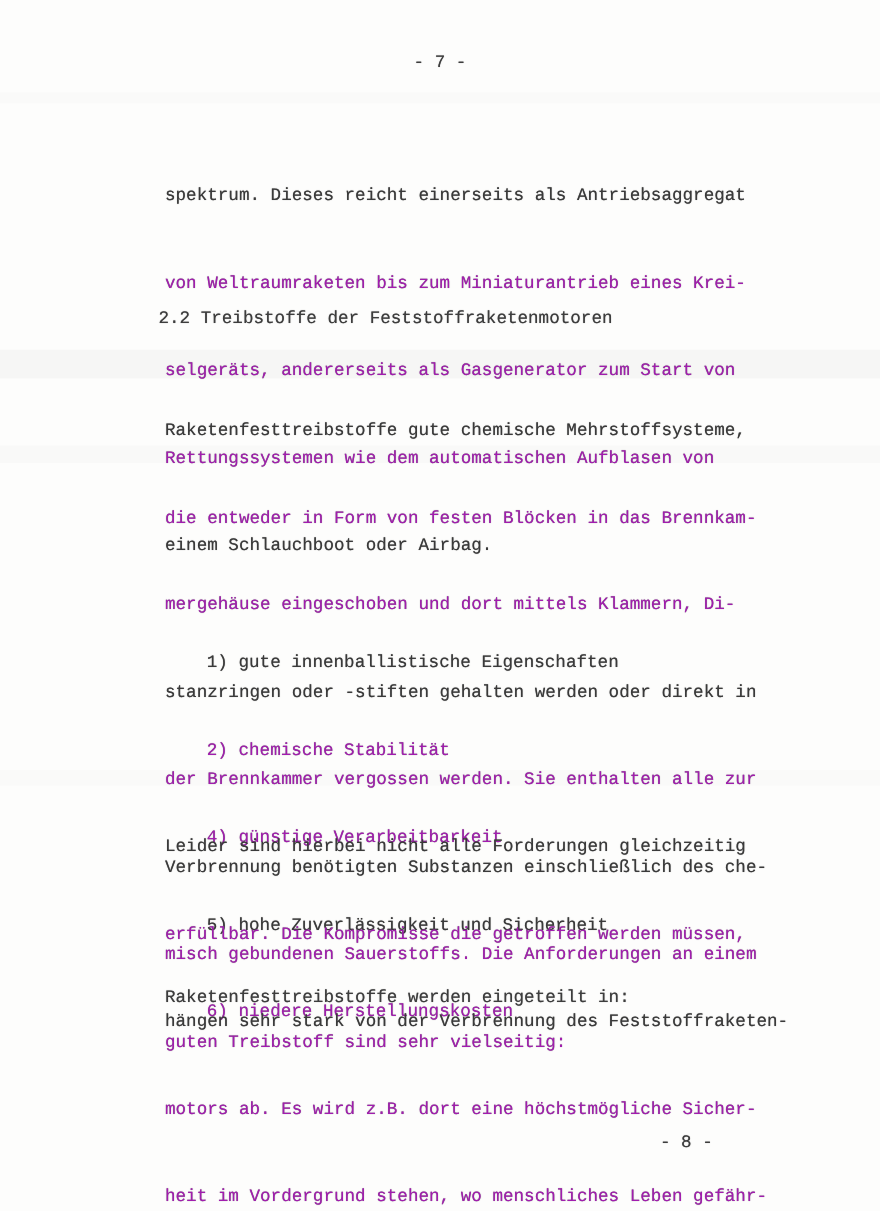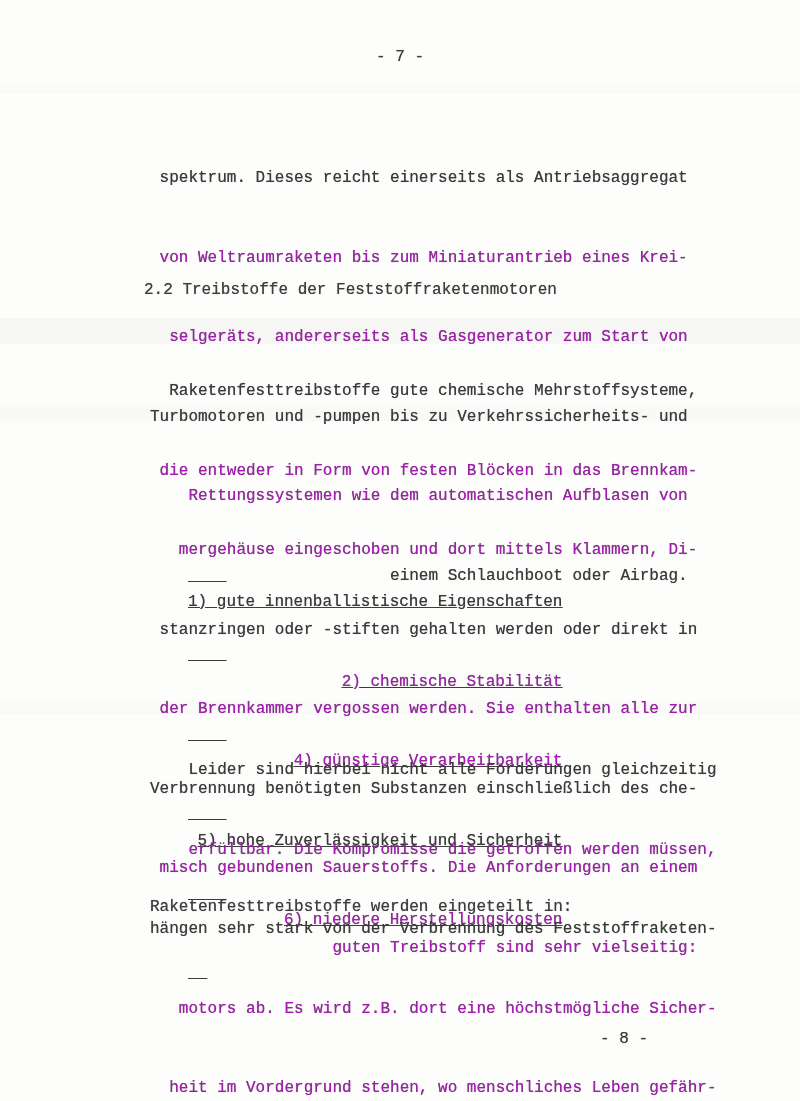--- a/index.html
+++ b/index.html
@@ -39,48 +39,47 @@
   }
   .header-num {
     top: 44px;
     left: 0;
     width: 100%;
     text-align: center;
   }
   .para-1  { top: 112px; left: 150px; }
   .heading { top: 277px; left: 144px; }
   .para-2  { top: 325px; left: 150px; }
-  .req-list{ top: 536px; left: 188px; text-decoration: underline; }
+  .req-list{ top: 536px; left: 188px; }
   .para-3  { top: 704px; left: 150px; }
   .class-intro { top: 894px; left: 150px; }
   .class-list  { top: 940px; left: 188px; }
   .footer-num  { top: 1026px; left: 600px; }
 
-  .line { min-height: 26.5px; text-align: right; }
+  .line { min-height: 26.5px; }
   
   .fade-a { color: #a21caf; }
   .fade-b { color: #3a3a3a; }
 </style>
 </head>
 <body>
 
 <div class="page">
 
   <div class="scan-band band-1"></div>
   <div class="scan-band band-2"></div>
   <div class="scan-band band-3"></div>
   <div class="scan-band band-4"></div>
 
   <div class="txt header-num">- 7 -</div>
 
   <div class="txt para-1">
     <div class="line fade-b">spektrum. Dieses reicht einerseits als Antriebsaggregat</div>
     <div class="line fade-a">von Weltraumraketen bis zum Miniaturantrieb eines Krei-</div>
     <div class="line fade-a">selgeräts, andererseits als Gasgenerator zum Start von</div>
-    <div class="line fade-b">Turbomotoren und -pumpen bis zu Verkehrssicherheits- und</div>
     <div class="line fade-a">Rettungssystemen wie dem automatischen Aufblasen von</div>
     <div class="line fade-b">einem Schlauchboot oder Airbag.</div>
   </div>
 
   <div class="txt heading">2.2 Treibstoffe der Feststoffraketenmotoren</div>
 
   <div class="txt para-2">
     <div class="line fade-b">Raketenfesttreibstoffe gute chemische Mehrstoffsysteme,</div>
     <div class="line fade-a">die entweder in Form von festen Blöcken in das Brennkam-</div>
     <div class="line fade-a">mergehäuse eingeschoben und dort mittels Klammern, Di-</div>

